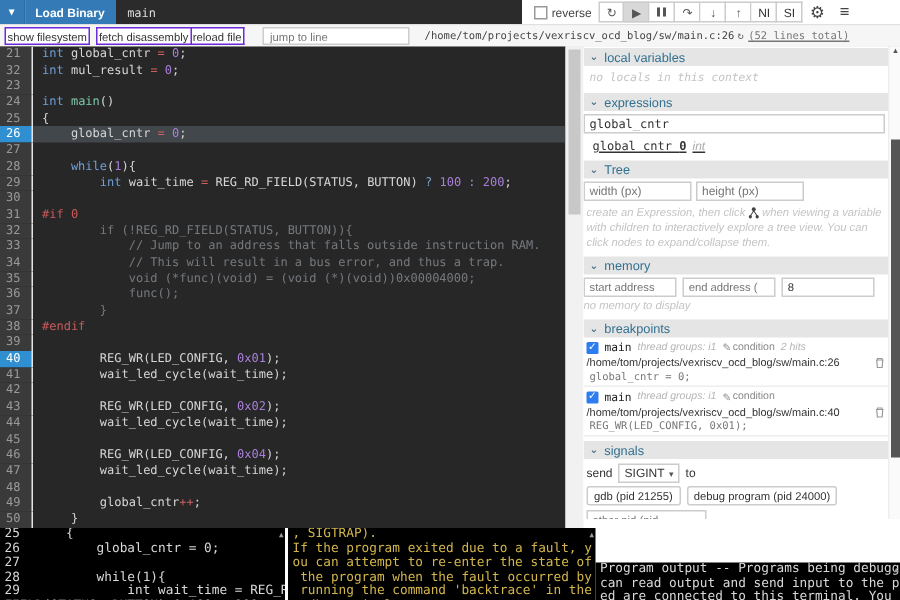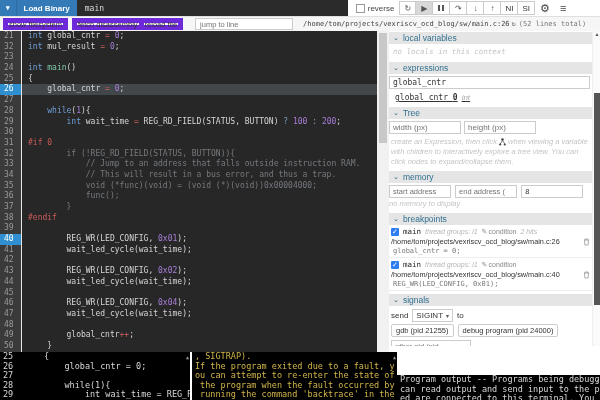--- a/index.html
+++ b/index.html
@@ -22,28 +22,28 @@
        font-size:8px;display:flex;align-items:center;justify-content:center;padding:0;}
   .ctl:first-child{border-left-width:1px;}
   .ctl.active{background:#d8d8d8;}
   .pausebars i{display:inline-block;width:2px;height:6px;background:#555;margin:0 1px;}
   .txtctl{width:auto;padding:0 4px;font-size:8px;color:#333;}
   #gear-btn,#menu-btn{border:none;background:none;color:#444;font-size:11px;padding:0 5px;}
 
   
   #filebar{position:absolute;left:0;top:17px;width:600px;height:14px;background:#f6f6f6;
            display:flex;align-items:center;border-bottom:1px solid #ddd;}
-  .fbtn{border:5px solid #6d28d9;background:#fff;color:#333;font-size:7.5px;height:12px;
+  .fbtn{border:1px solid #6d28d9;background:#fff;color:#333;font-size:7.5px;height:12px;
         display:flex;align-items:center;padding:0 1px;}
   #btn-show-fs{margin-left:3px;margin-right:4px;}
   #btn-reload{border-left-width:0;}
   #jump-input{margin-left:12px;width:88px;height:10px;border:1px solid #ccc;font-size:7.5px;
               padding:0 4px;color:#333;}
   #file-path{margin-left:10px;font-size:7px;color:#444;white-space:nowrap;}
-  #lines-total{color:#777;font-size:7px;margin-left:3px;}
+  #lines-total{color:#777;font-size:7px;margin-left:3px;text-decoration:underline;}
   #fetch-icon{color:#666;font-size:7px;margin-left:2px;}
 
   
   #source{position:absolute;left:0;top:31px;width:377px;height:321px;background:#272727;
           overflow:hidden;}
   .srcrow{display:flex;height:10.7px;line-height:10.7px;white-space:pre;
           font-family:"DejaVu Sans Mono",monospace;font-size:8px;}
   .srcrow.cur{background:#42474c;}
   .gut{flex:0 0 22px;background:#3a3a3a;color:#9a9a9a;padding-left:4px;box-sizing:border-box;
        border-right:1px solid #e5e5e5;}

